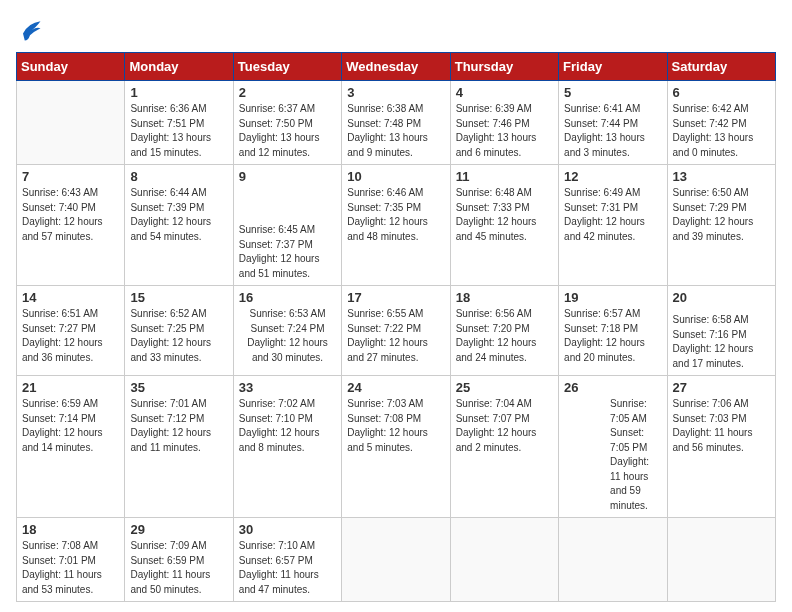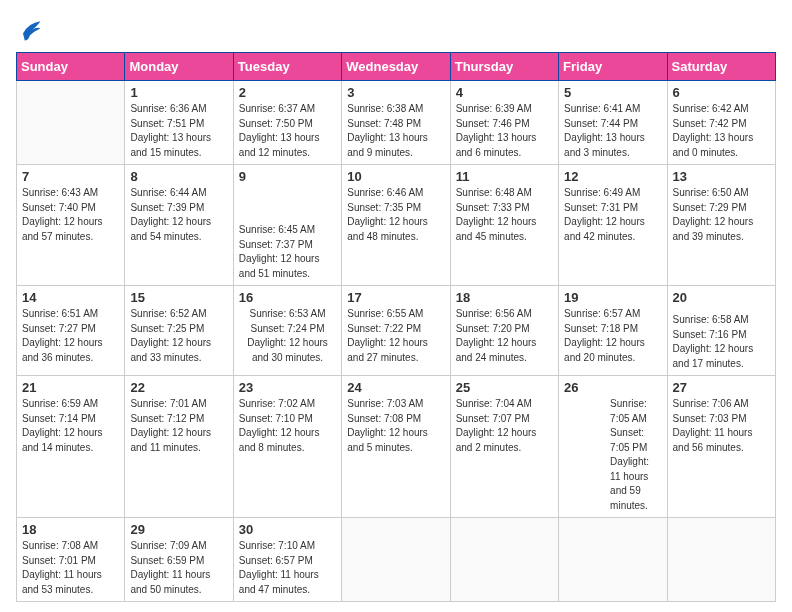--- a/index.html
+++ b/index.html
@@ -45,21 +45,21 @@
     .subtitle {
       font-size: 14px;
       color: #555;
     }
     table {
       width: 100%;
       border-collapse: collapse;
       table-layout: fixed;
     }
     th {
-      background-color: #ec4899;
+      background-color: #b91c1c;
       color: #fff;
       font-size: 13px;
       font-weight: bold;
       padding: 6px 4px;
       text-align: left;
       border: 1px solid #0d47a1;
     }
     td {
       vertical-align: top;
       border: 1px solid #ccc;
@@ -263,28 +263,28 @@
       </tr>
       <tr>
         <td>
           <div class="day-number">21</div>
           <div class="day-info" style="white-space: pre-line;">Sunrise: 6:59 AM
 Sunset: 7:14 PM
 Daylight: 12 hours
 and 14 minutes.</div>
         </td>
         <td>
-          <div class="day-number">22</div>
+          <div class="day-number">35</div>
           <div class="day-info" style="white-space: pre-line;">Sunrise: 7:01 AM
 Sunset: 7:12 PM
 Daylight: 12 hours
 and 11 minutes.</div>
         </td>
         <td>
-          <div class="day-number">23</div>
+          <div class="day-number">33</div>
           <div class="day-info" style="white-space: pre-line;">Sunrise: 7:02 AM
 Sunset: 7:10 PM
 Daylight: 12 hours
 and 8 minutes.</div>
         </td>
         <td>
           <div class="day-number">24</div>
           <div class="day-info" style="white-space: pre-line;">Sunrise: 7:03 AM
 Sunset: 7:08 PM
 Daylight: 12 hours

